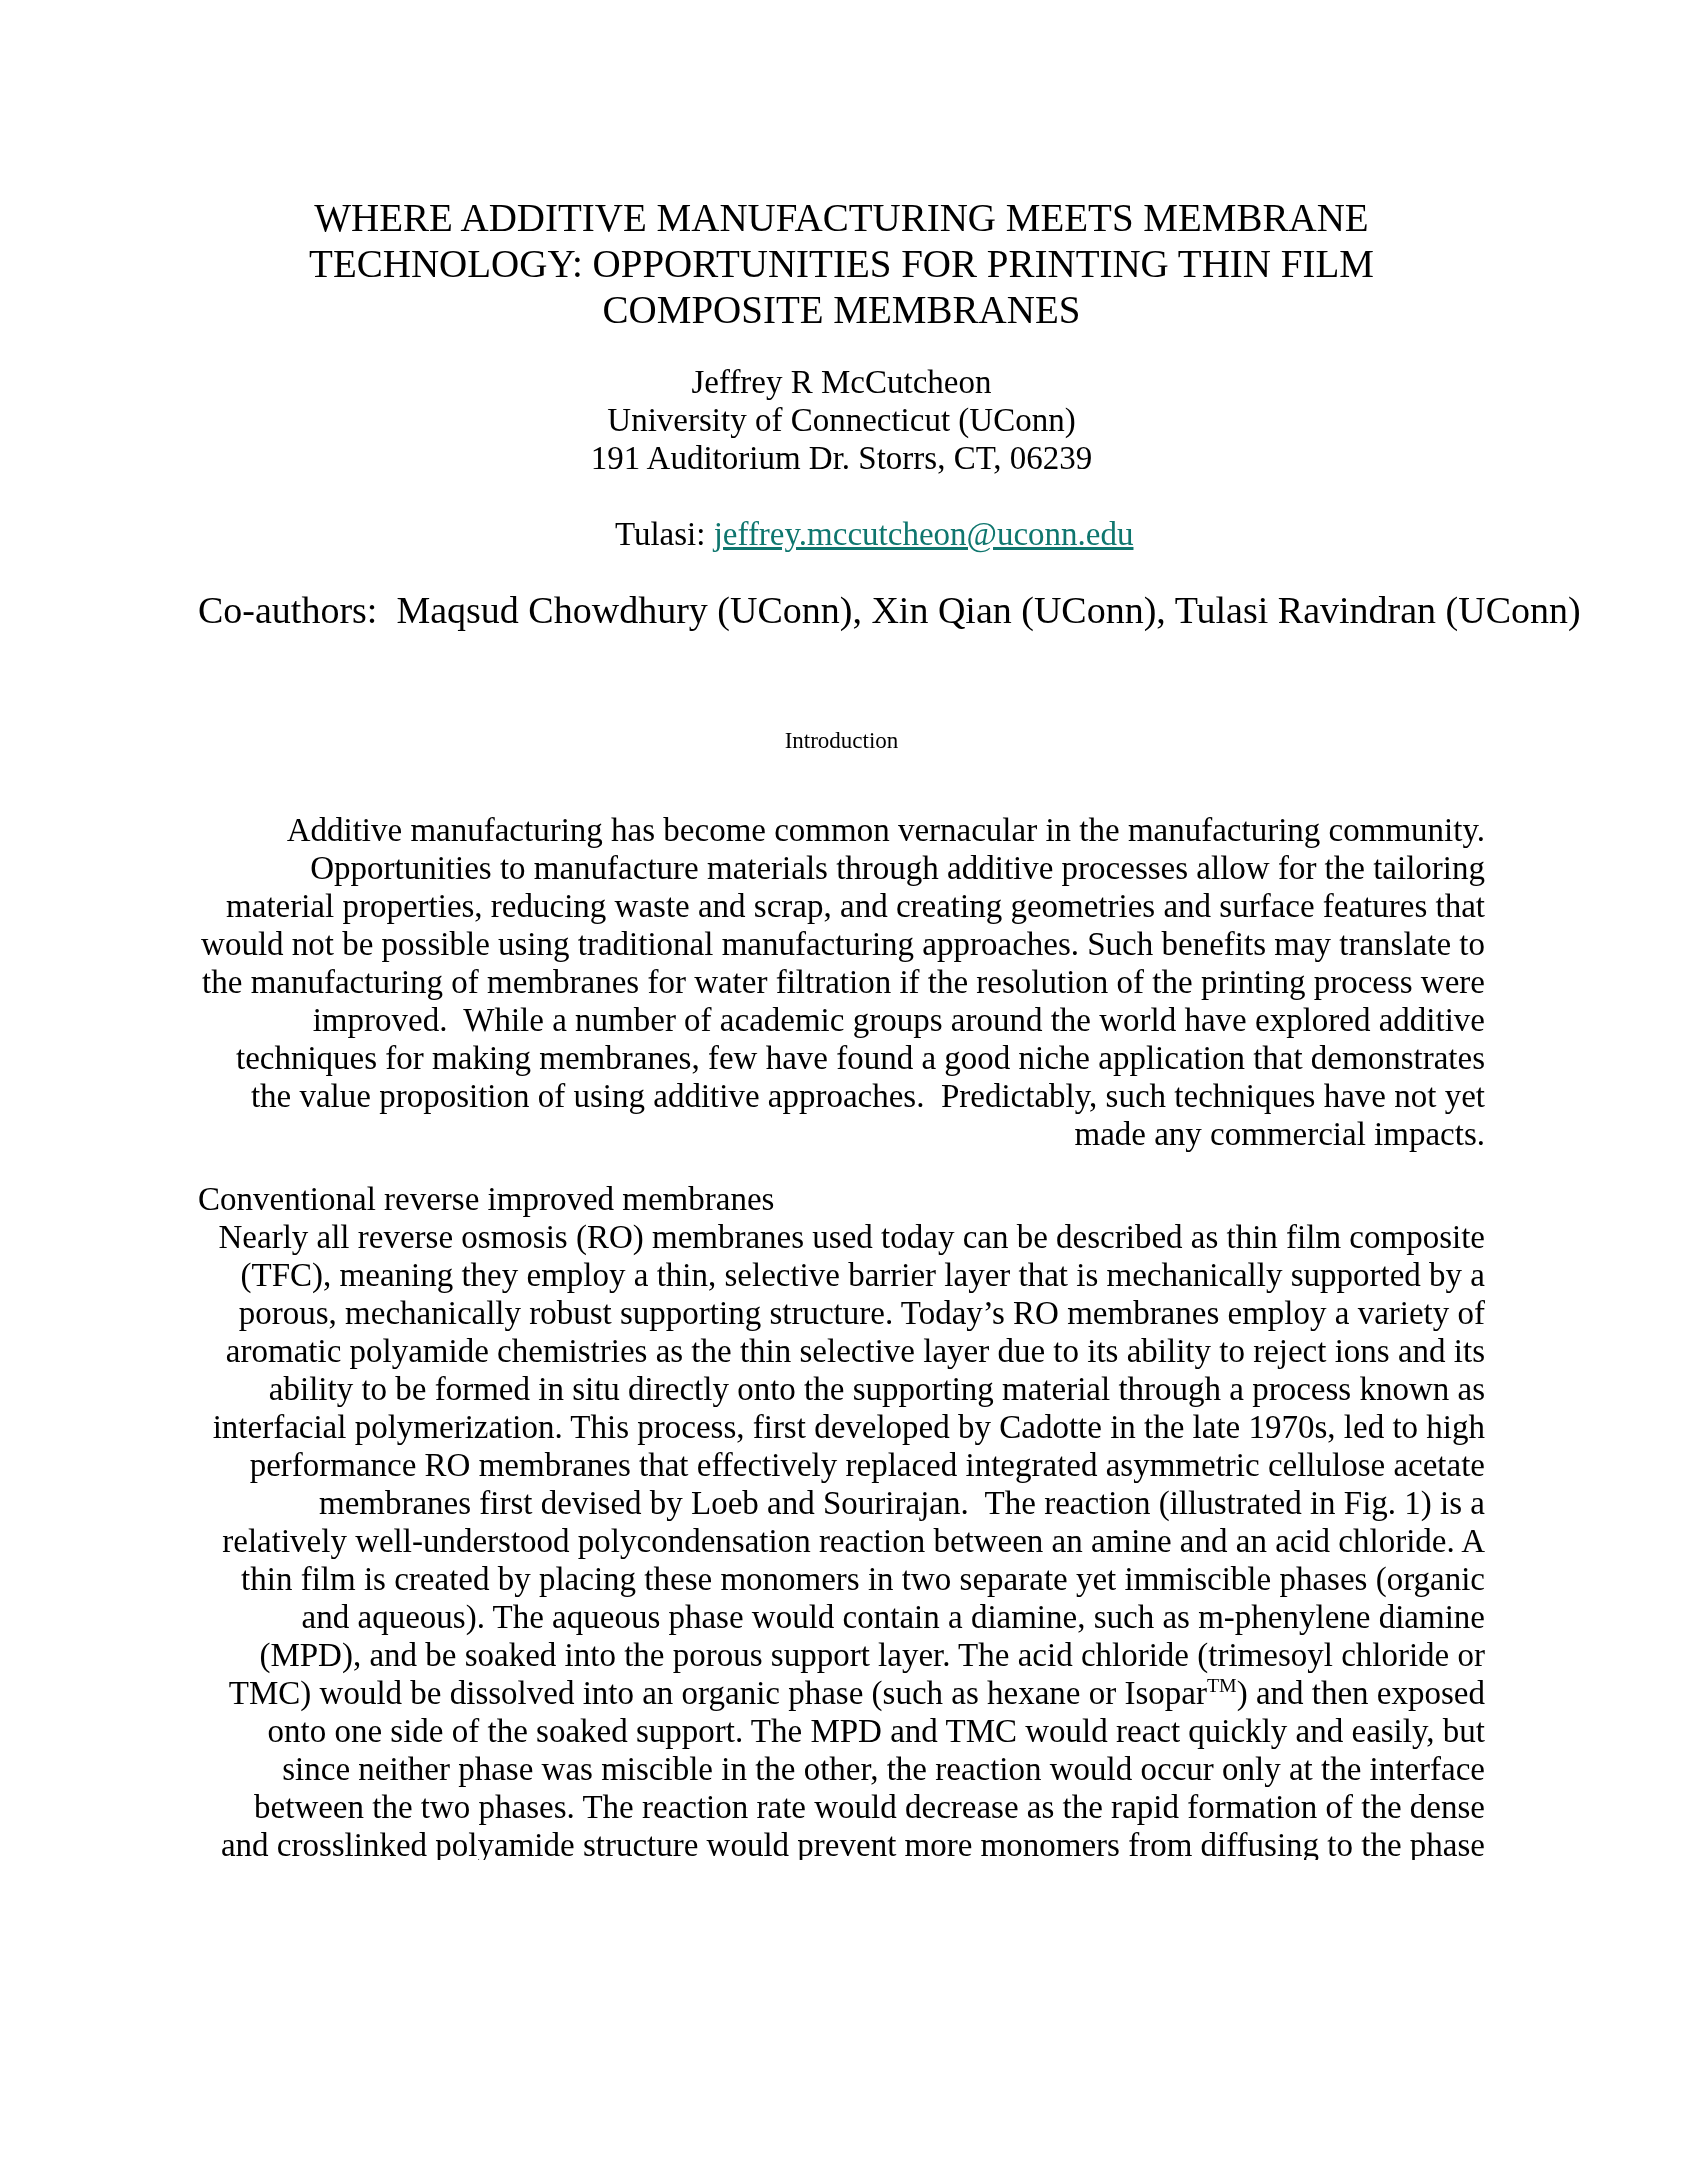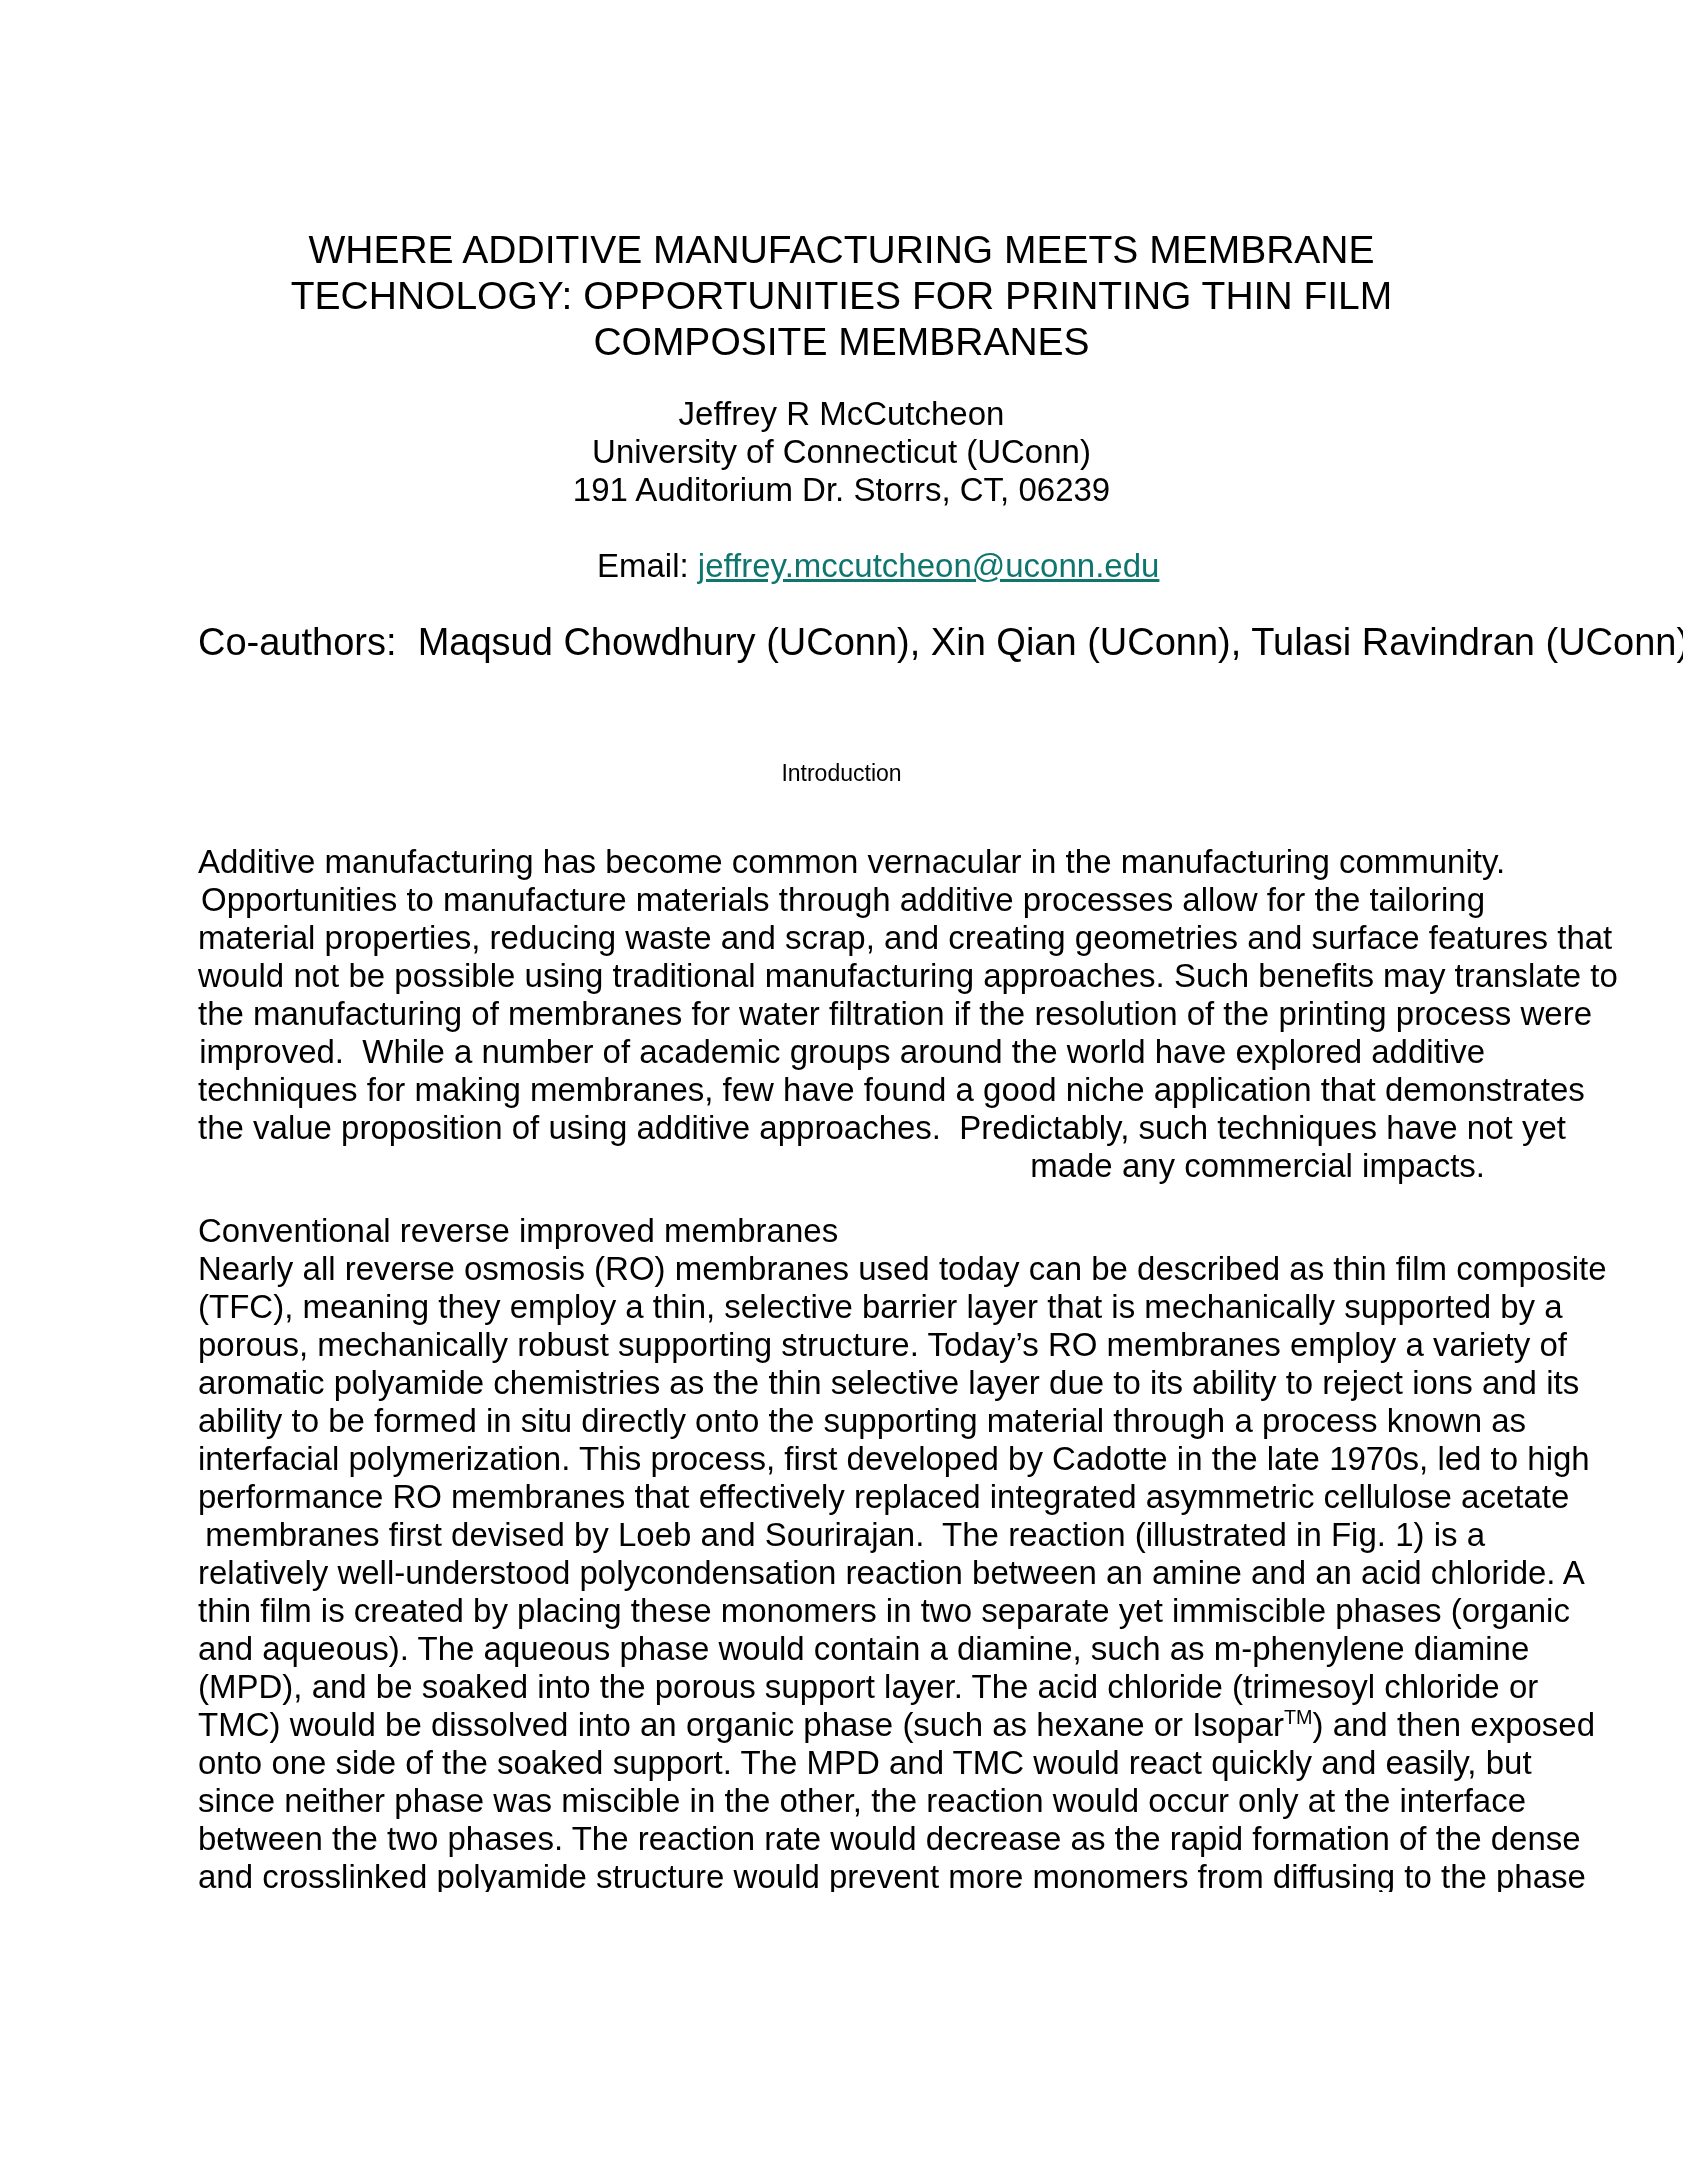--- a/index.html
+++ b/index.html
@@ -6,23 +6,22 @@
     margin: 0;
     padding: 0;
     background: #ffffff;
   }
   .page {
     position: relative;
     width: 1683px;
     height: 1860px;
     background: #ffffff;
     color: #000000;
-    font-family: Liberation Sans, sans-serif;
+    font-family: Liberation Serif, serif;
     overflow: hidden;
-    margin-top: 32px;
   }
   .content {
     position: absolute;
     left: 198px;
     top: 195px;
     width: 1287px;
   }
   .doc-title {
     margin: 0 0 30px 0;
     font-size: 39px;
@@ -93,21 +92,21 @@
 
     <h1 class="doc-title">WHERE ADDITIVE MANUFACTURING MEETS MEMBRANE
 TECHNOLOGY: OPPORTUNITIES FOR PRINTING THIN FILM
 COMPOSITE MEMBRANES</h1>
 
     <div class="author-block">
       <div class="author-line">Jeffrey R McCutcheon</div>
       <div class="author-line">University of Connecticut (UConn)</div>
       <div class="author-line">191 Auditorium Dr. Storrs, CT, 06239</div>
       <div class="author-line">
-        <span class="email-label">Email: </span><a class="email-link">jeffrey.mccutcheon@uconn.edu</a>
+        <span class="email-label">Tulasi: </span><a class="email-link">jeffrey.mccutcheon@uconn.edu</a>
       </div>
       <div class="coauthors-line">Co-authors:  Maqsud Chowdhury (UConn), Xin Qian (UConn), Tulasi Ravindran (UConn)</div>
     </div>
 
     <div class="intro-heading">Introduction</div>
 
     <div class="subsection first">
       <p class="para">Additive manufacturing has become common vernacular in the manufacturing community.
 Opportunities to manufacture materials through additive processes allow for the tailoring
 material properties, reducing waste and scrap, and creating geometries and surface features that

